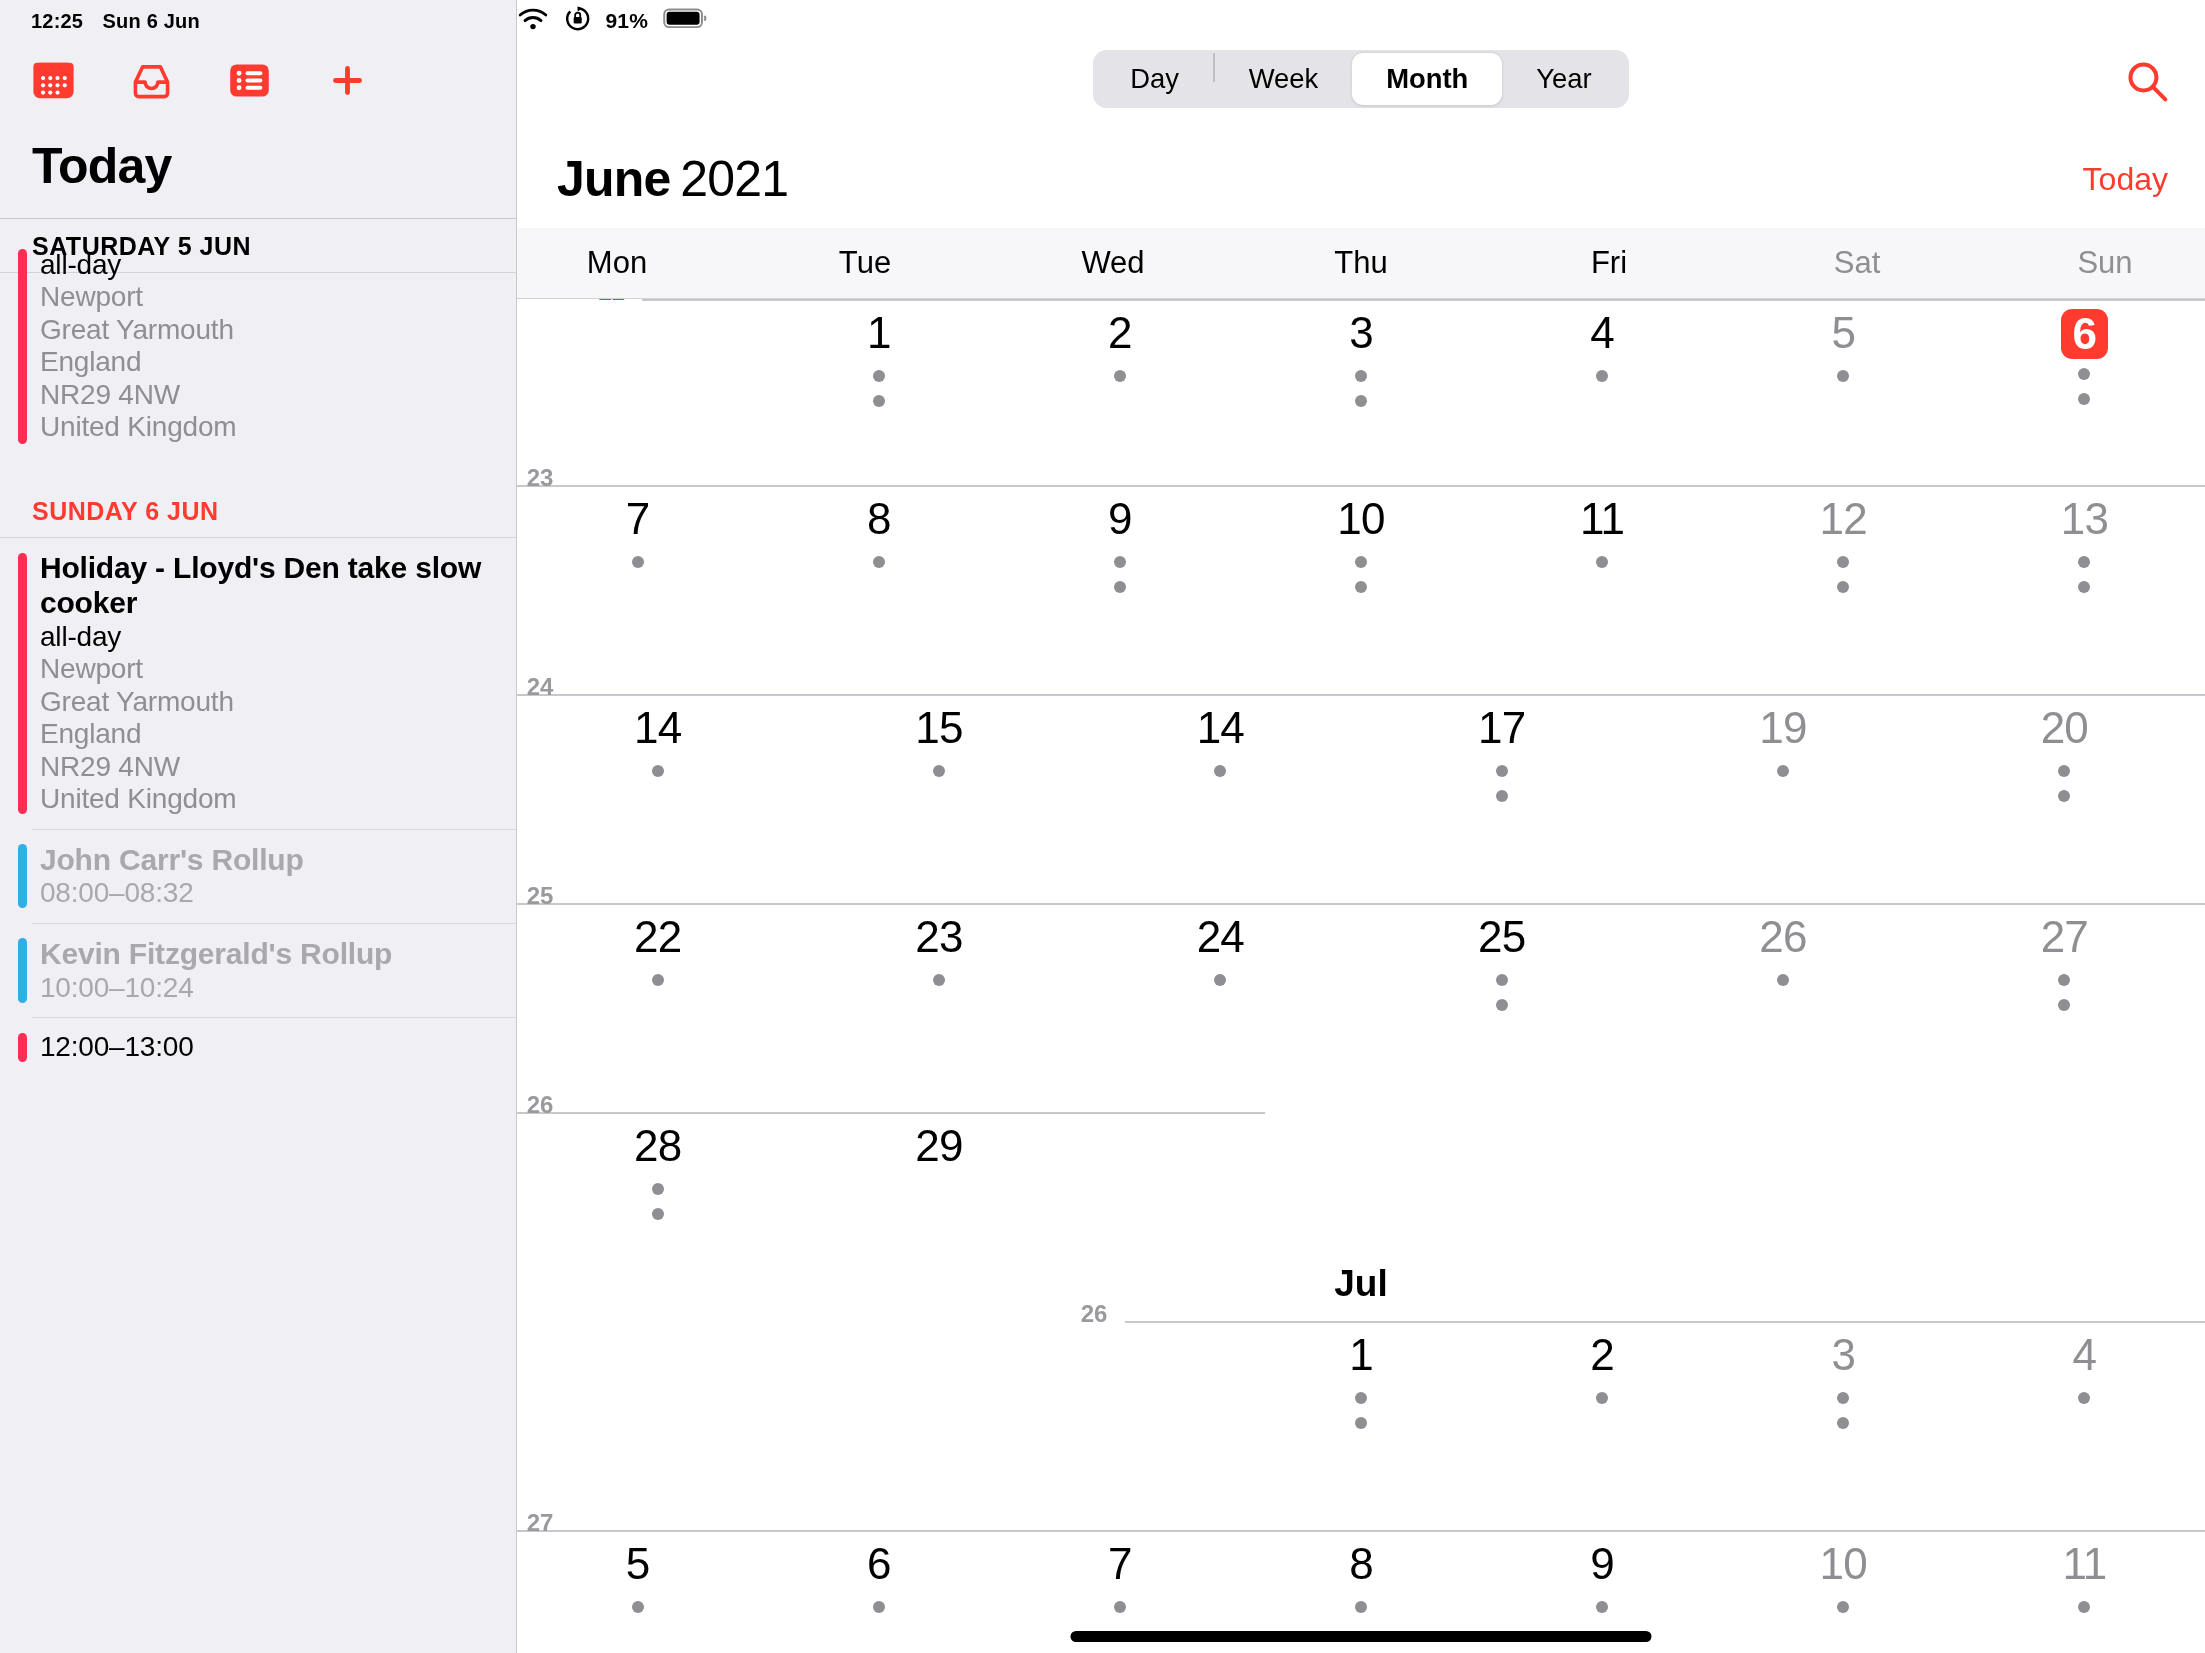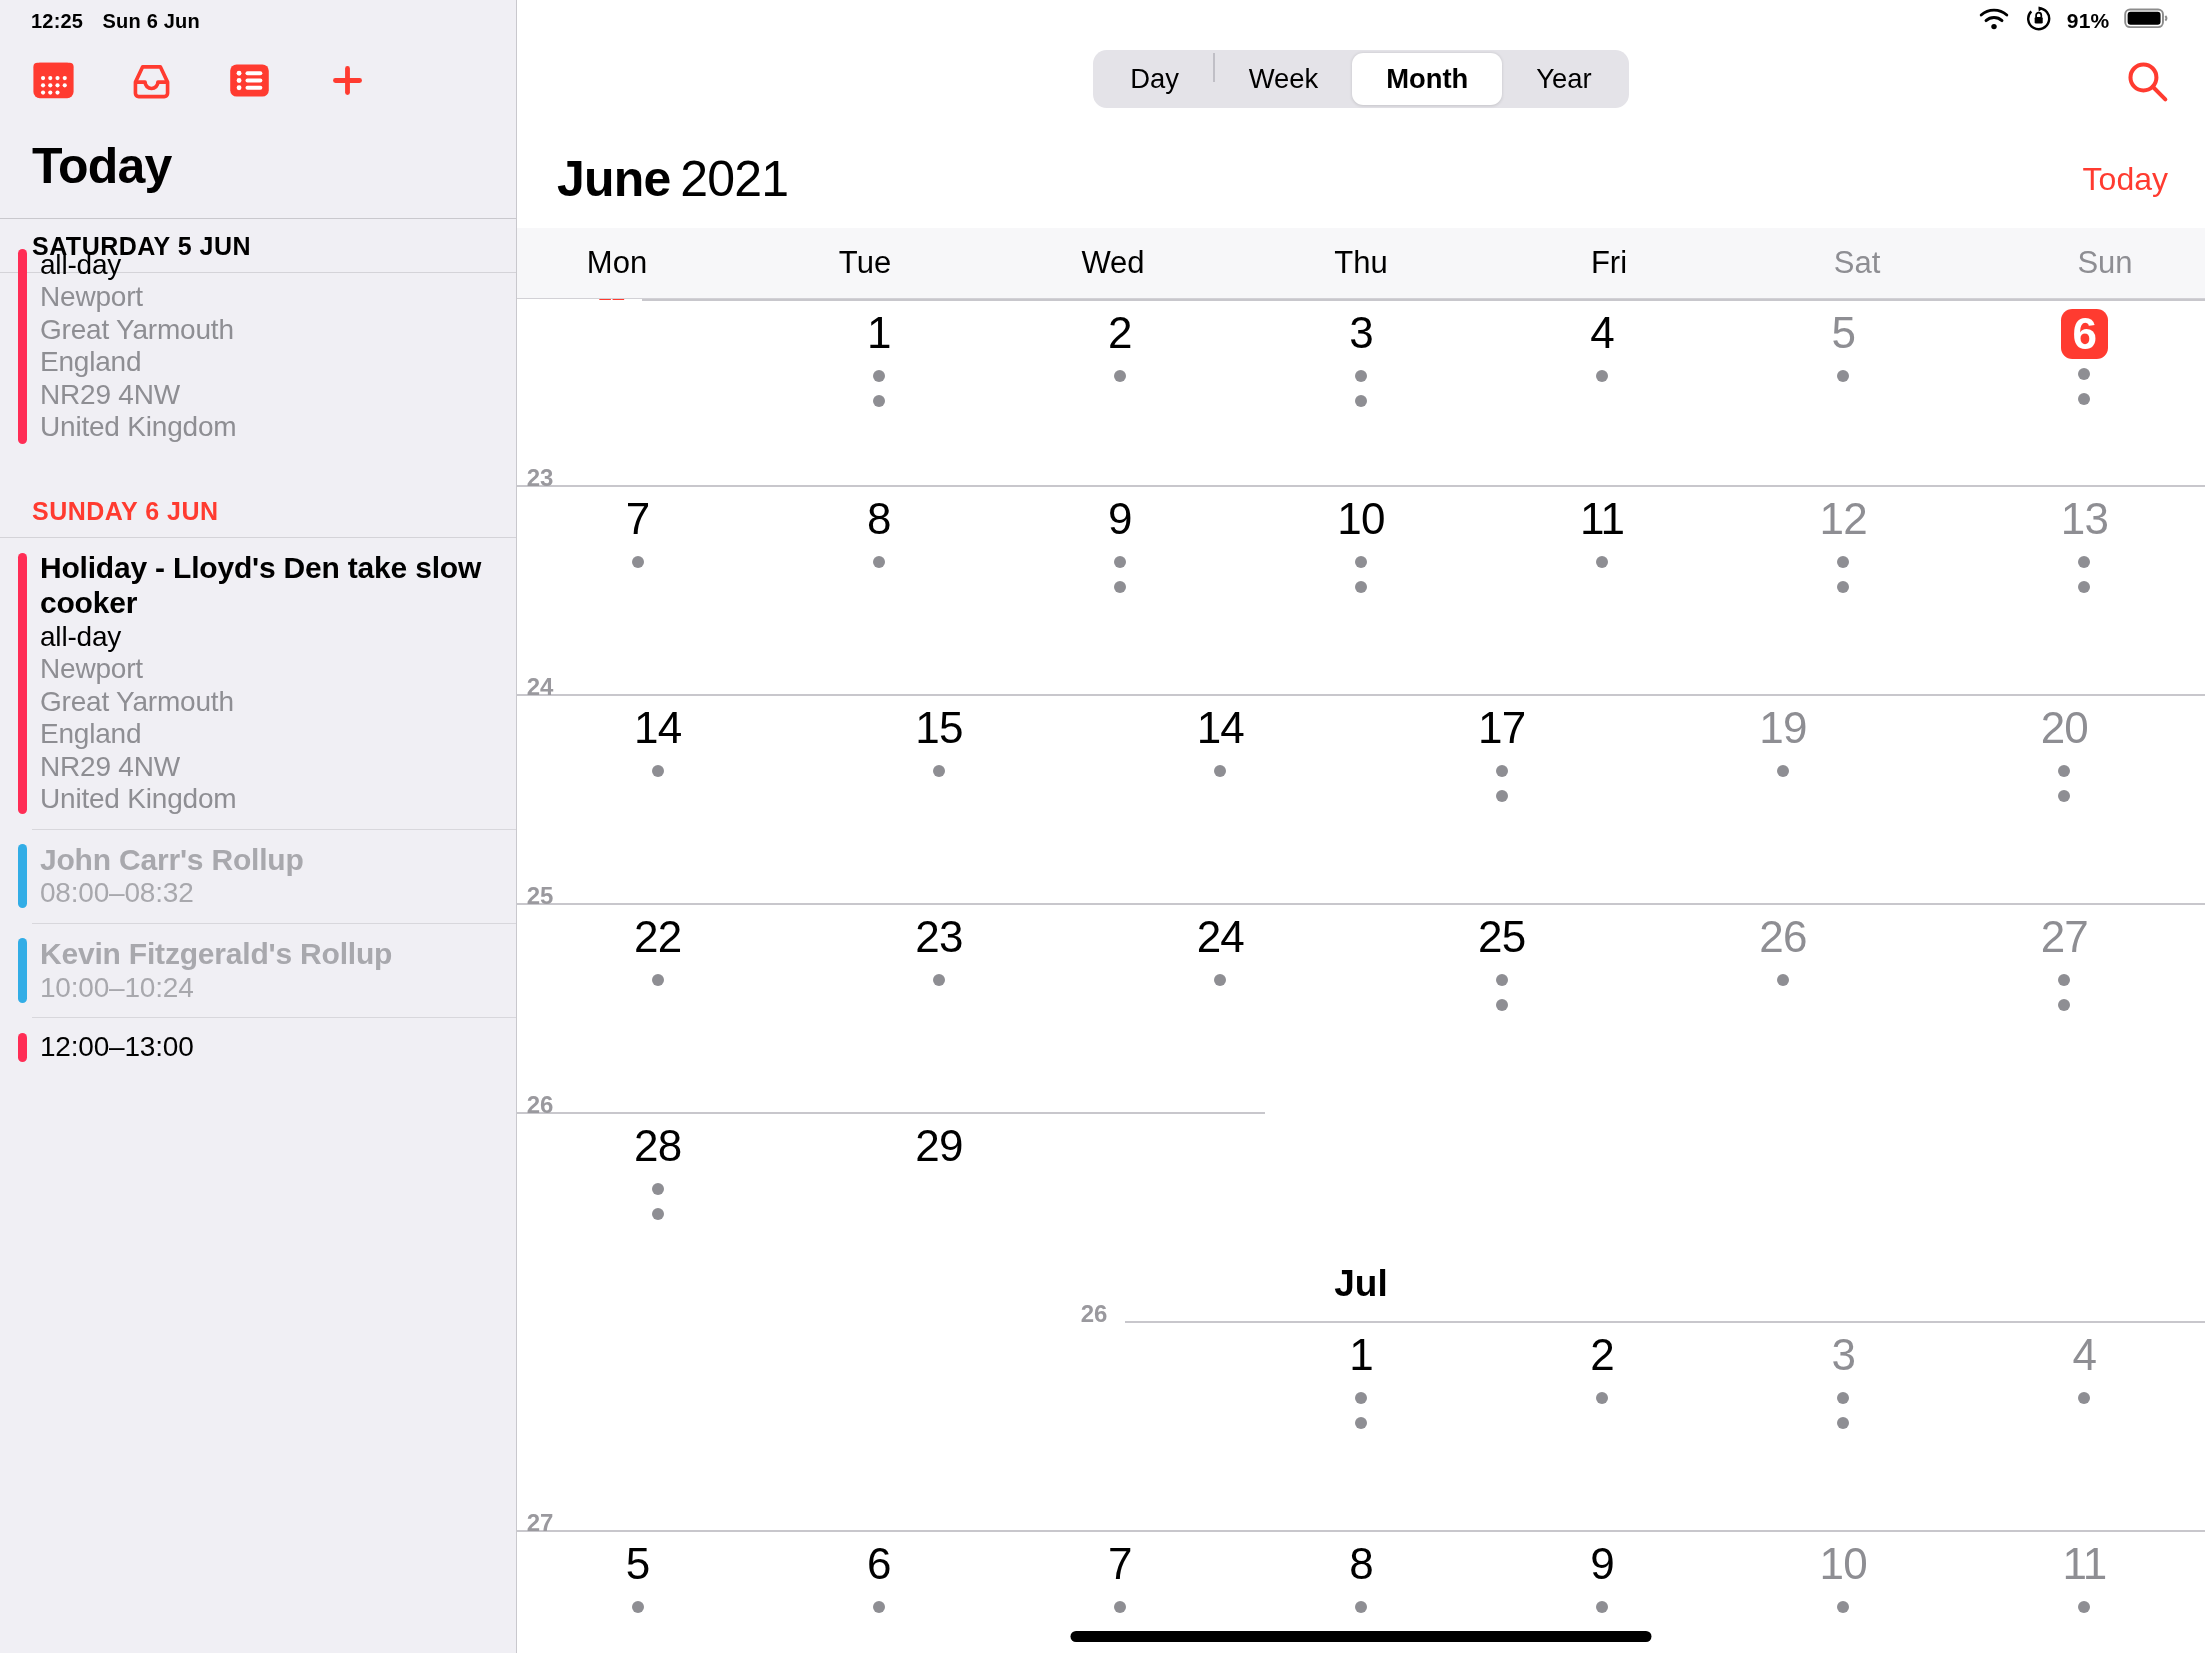--- a/index.html
+++ b/index.html
@@ -67,21 +67,21 @@
   .c-grey  { color:#8e8e93; }
   .c-grey2 { color:#a8a8ad; }
 
   .clip-top { margin-top:-27.4px; }
 
   
   #main { flex:1 1 auto; position:relative; background:#ffffff; height:1653px; overflow:hidden; }
 
   .main-statusbar {
     position:absolute; top:0; left:0; right:0; height:42px;
-    display:flex; align-items:center; justify-content:flex-end;
+    display:flex; align-items:center; 
     padding-right:36px; gap:14.5px;
     font-size:21px; font-weight:bold; color:#000;
   }
   .batt-pct { letter-spacing:0.2px; }
 
   .seg-wrap {
     position:absolute; top:50px; left:0; right:0;
     display:flex; justify-content:center;
   }
   .segmented {

